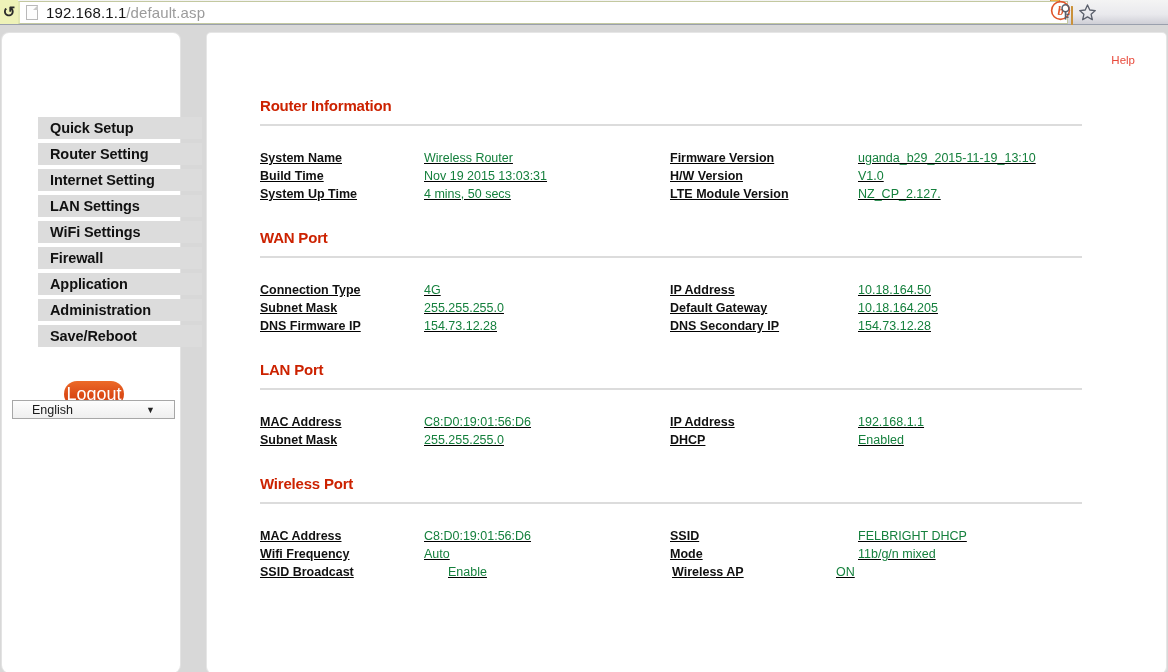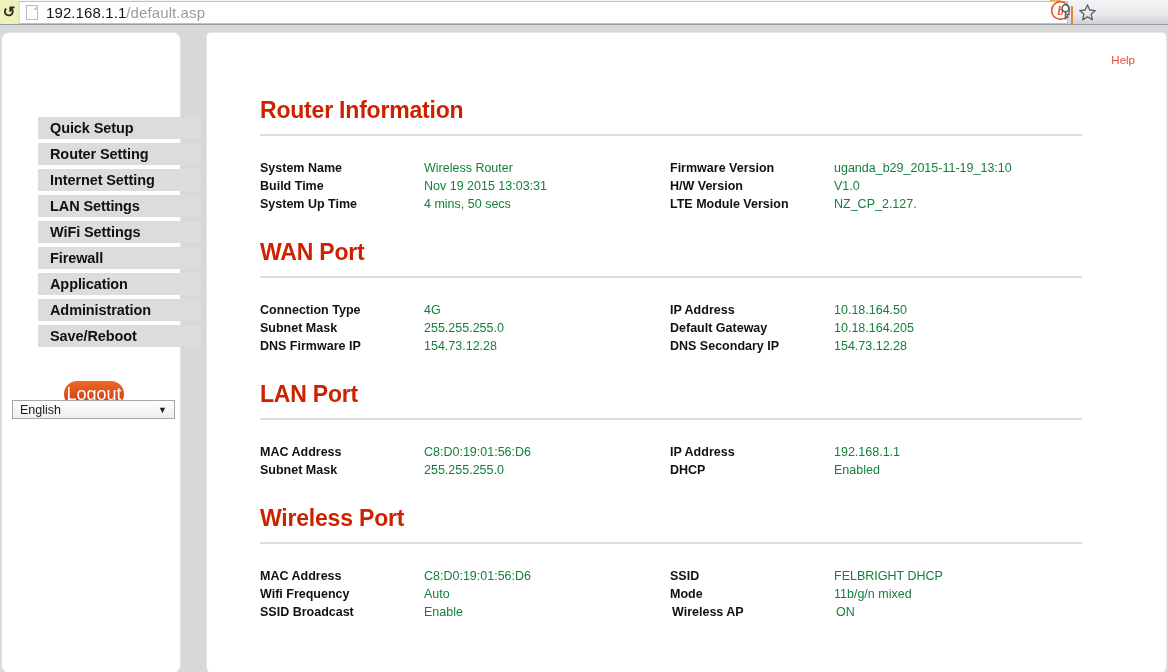--- a/index.html
+++ b/index.html
@@ -136,21 +136,21 @@
     cursor: pointer;
   }
   #language-select {
     position: absolute; left: 10px; top: 367px;
     width: 163px; height: 19px;
     background: linear-gradient(to bottom, #fdfdfd 0%, #efefef 100%);
     border: 1px solid #a7a7a7;
     font-size: 12.5px;
     color: #1a1a1a;
     display: flex; align-items: center;
-    padding: 0 7px;
+    padding: 0 19px;
     cursor: pointer;
   }
   #language-select-arrow {
     margin-left: auto;
     font-size: 9px;
     color: #222;
   }
 
   
   #content {
@@ -163,40 +163,41 @@
   }
   #help-link {
     position: absolute; right: 31px; top: 21px;
     font-size: 11.5px;
     color: #e8493a;
     cursor: pointer;
   }
   #sections { position: absolute; left: 53px; top: 64px; width: 875px; }
   .section { margin-bottom: 24px; }
   .section-title {
-    font-size: 23px;
+    font-size: 15px;
     font-weight: bold;
     color: #cc2200;
     letter-spacing: -0.2px;
     margin: 0 0 10px 0;
   }
   .section-rule {
     width: 822px; height: 2px;
     background: #dcdcdc;
     margin-bottom: 25px;
   }
   .grid { position: relative; }
   .row {
     display: flex;
     height: 18px;
     align-items: flex-start;
+    text-decoration: underline;
   }
   .cell { display: flex; }
   .cell-left  { width: 410px; }
-  .cell-right { width: 412px; }
+  .cell-right { width: 412px; gap: 24px; }
   .lbl {
     width: 164px;
     font-size: 12.5px;
     font-weight: bold;
     color: #111111;
     white-space: nowrap;
   }
   .val {
     font-size: 12.5px;
     color: #15803d;

